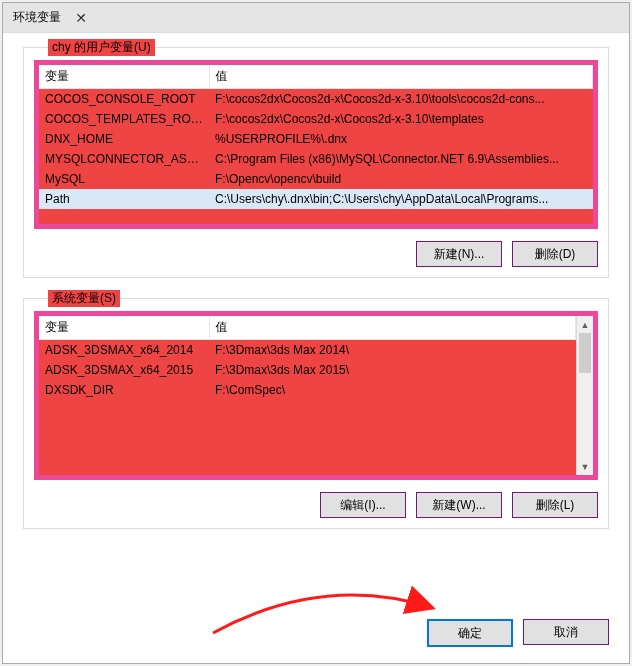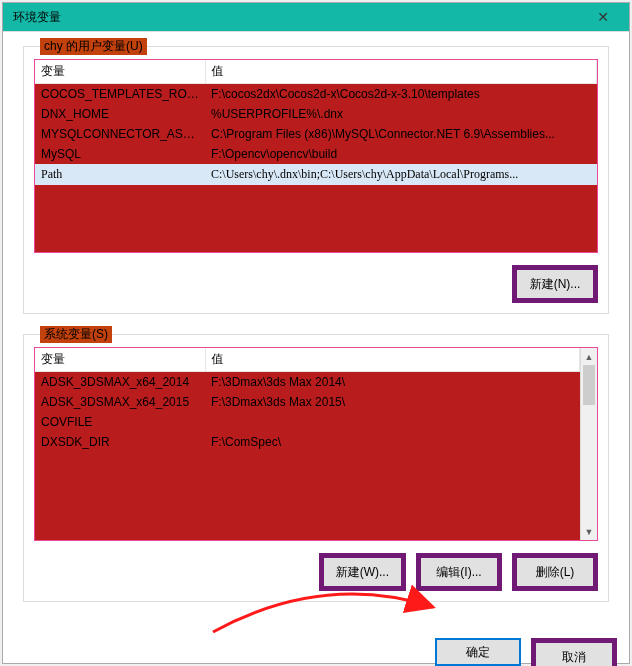--- a/index.html
+++ b/index.html
@@ -17,24 +17,23 @@
       width: 628px;
       height: 662px;
       margin: 2px;
       display: flex;
       flex-direction: column;
     }
     .titlebar {
       height: 30px;
       display: flex;
       align-items: center;
-      justify-content: space-between;
       padding: 0 6px 0 10px;
       border-bottom: 1px solid #ddd;
-      background: #14b8a6;
+      background: #e5e5e5;
     }
     .titlebar .title { font-size: 12px; }
     .close-btn {
       width: 40px;
       height: 28px;
       display: flex;
       align-items: center;
       justify-content: center;
       font-size: 14px;
       color: #333;
@@ -49,29 +48,29 @@
     }
     .group {
       border: 1px solid #dcdcdc;
       margin-bottom: 20px;
       padding: 12px 10px 10px 10px;
       position: relative;
     }
     .group-label {
       position: absolute;
       top: -9px;
-      left: 16px;
-      background: #c2410c;
+      left: 24px;
+      background: #ef4444;
       padding: 0 4px;
       font-size: 12px;
     }
     .table-wrap {
-      border: 1px solid #ec4899;
-      background: #b91c1c;
-      height: 194px;
+      border: 5px solid #ec4899;
+      background: #ef4444;
+      height: 169px;
       overflow: hidden;
     }
     .table {
       width: 100%;
       border-collapse: collapse;
       table-layout: fixed;
     }
     .table th {
       text-align: left;
       font-weight: normal;
@@ -85,48 +84,47 @@
     }
     .table td {
       padding: 3px 6px;
       font-size: 12px;
       white-space: nowrap;
       overflow: hidden;
       text-overflow: ellipsis;
     }
     .table tr.selected td {
       background: #d9e8f7;
-      font-family: Liberation Serif, serif;
     }
     .table col.col-var { width: 170px; }
     .btn-row {
       display: flex;
       justify-content: flex-end;
       gap: 10px;
       margin-top: 12px;
     }
     .btn {
       min-width: 86px;
-      height: 38px;
+      height: 26px;
       background: #e1e1e1;
-      border: 5px solid #701a75;
+      border: 1px solid #701a75;
       font-size: 12px;
       font-family: inherit;
       padding: 0 12px;
       cursor: default;
       display: inline-flex;
       align-items: center;
       justify-content: center;
     }
     .btn.focus { border: 2px solid #0078d7; height: 28px; }
     .footer {
       display: flex;
       justify-content: flex-end;
       gap: 10px;
-      padding: 6px 12px 16px 20px;
+      padding: 6px 20px 16px 20px;
     }
     .arrow {
       position: absolute;
       pointer-events: none;
       z-index: 10;
     }
     .scrollbar-v {
       width: 17px;
       background: #f0f0f0;
       border-left: 1px solid #dcdcdc;
@@ -180,20 +178,24 @@
                   <col>
                 </colgroup>
               <thead>
                 <tr>
                   <th>变量</th>
                   <th>值</th>
                 </tr>
               </thead>
               <tbody id="user-tbody">
                   <tr>
+                    <td>COCOS_CONSOLE_ROOT</td>
+                    <td>F:\cocos2dx\Cocos2d-x\Cocos2d-x-3.10\tools\cocos2d-cons...</td>
+                  </tr>
+                  <tr>
                     <td>COCOS_TEMPLATES_ROOT</td>
                     <td>F:\cocos2dx\Cocos2d-x\Cocos2d-x-3.10\templates</td>
                   </tr>
                   <tr>
                     <td>DNX_HOME</td>
                     <td>%USERPROFILE%\.dnx</td>
                   </tr>
                   <tr>
                     <td>MYSQLCONNECTOR_ASS...</td>
                     <td>C:\Program Files (x86)\MySQL\Connector.NET 6.9\Assemblies...</td>
@@ -206,20 +208,21 @@
                     <td>Path</td>
                     <td>C:\Users\chy\.dnx\bin;C:\Users\chy\AppData\Local\Programs...</td>
                   </tr>
                 </tbody>
             </table>
           </div>
         </div>
       </div>
       <div class="btn-row">
         <button class="btn">新建(N)...</button>
+        <button class="btn">删除(D)</button>
       </div>
     </fieldset>
 
     <fieldset class="group">
       <span class="group-label">系统变量(S)</span>
       <div class="table-wrap">
         <div class="table-container">
           <div class="table-scroll">
             <table class="table">
               <colgroup>
@@ -235,41 +238,37 @@
               <tbody id="sys-tbody">
                   <tr>
                     <td>ADSK_3DSMAX_x64_2014</td>
                     <td>F:\3Dmax\3ds Max 2014\</td>
                   </tr>
                   <tr>
                     <td>ADSK_3DSMAX_x64_2015</td>
                     <td>F:\3Dmax\3ds Max 2015\</td>
                   </tr>
                   <tr>
-                    <td>COVFILE</td>
-                    <td></td>
-                  </tr>
-                  <tr>
                     <td>DXSDK_DIR</td>
                     <td>F:\ComSpec\</td>
                   </tr>
                 </tbody>
             </table>
           </div>
           <div class="scrollbar-v">
             <div class="sb-btn">▲</div>
             <div class="sb-thumb"></div>
             <div class="sb-track"></div>
             <div class="sb-btn">▼</div>
           </div>
         </div>
       </div>
       <div class="btn-row">
+        <button class="btn">编辑(I)...</button>
         <button class="btn">新建(W)...</button>
-        <button class="btn">编辑(I)...</button>
         <button class="btn">删除(L)</button>
       </div>
     </fieldset>
 
     <svg class="arrow" width="260" height="80" style="left:200px; top:530px;">
       <defs>
         <marker id="ah" markerWidth="12" markerHeight="12" refX="9" refY="5" orient="auto">
           <path d="M0,0 L10,5 L0,10 Z" fill="#ff1a1a"></path>
         </marker>
       </defs>

